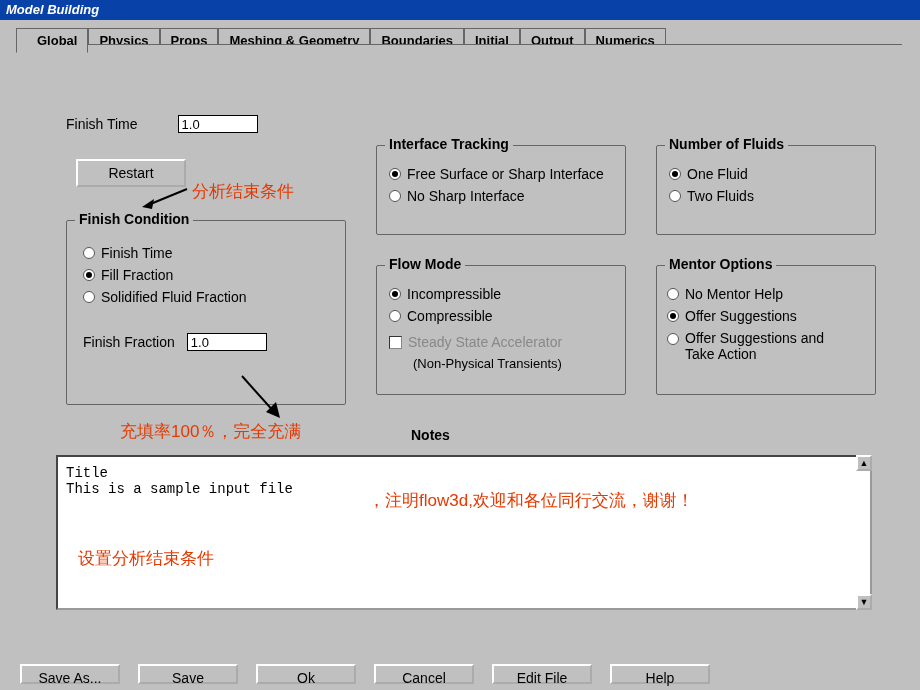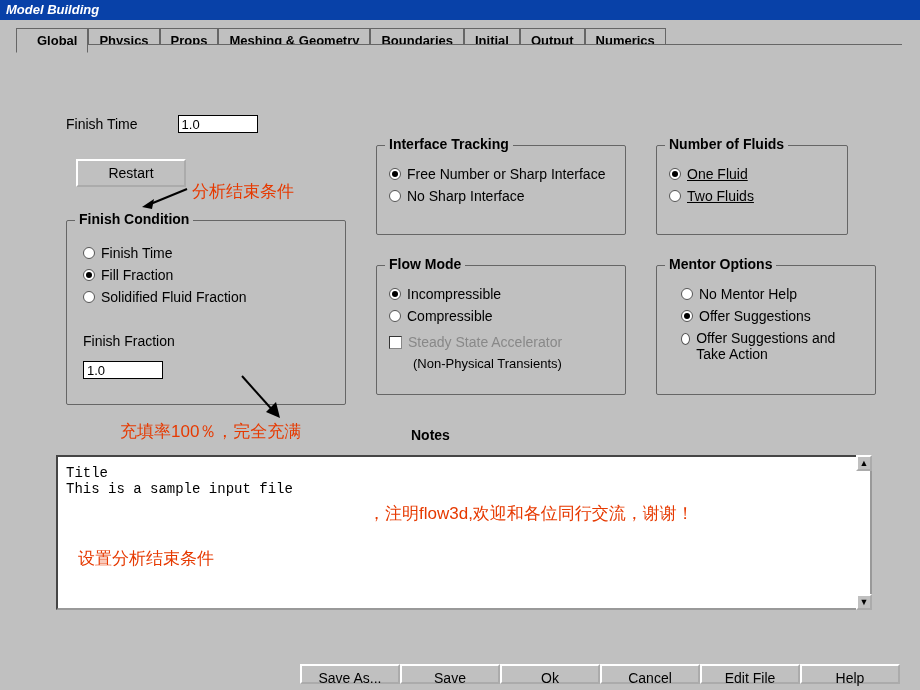--- a/index.html
+++ b/index.html
@@ -90,21 +90,21 @@
   background: #fff; border: 2px inset #999; padding: 8px;
 }
 .notes-content { font-family: "Courier New", monospace; font-size: 14px; white-space: pre; }
 .scroll-btn {
   position: absolute; right: 30px; width: 16px; height: 16px;
   background: #c0c0c0; border: 2px outset #fff; font-size: 9px;
   display:flex; align-items:center; justify-content:center;
 }
 .footer {
   position: absolute; left: 0; right: 0; bottom: 0; height: 40px;
-  display: flex; justify-content: flex-end; padding: 6px 20px;
+  display: flex; gap: 18px; padding: 6px 20px;
 }
 .footer .btn3d { width: 100px; text-align: center; }
 svg.arrow { position: absolute; }
 .grayed { color: #888; }
 </style>
 </head>
 <body>
 
 <div class="titlebar">
   <span>Model Building</span>
@@ -144,37 +144,37 @@
         <span>Finish Time</span>
       </div>
     <div class="radio-row">
         <span class="radio sel"></span>
         <span>Fill Fraction</span>
       </div>
     <div class="radio-row">
         <span class="radio"></span>
         <span>Solidified Fluid Fraction</span>
       </div>
-    <div style="margin-top:28px; display:flex; align-items:flex-start; gap:12px;flex-direction:column;">
+    <div style="margin-top:28px; display:flex; align-items:center; gap:12px;">
       <span class="lbl">Finish Fraction</span>
       <input class="txt-input" style="width: 80px;" value="1.0">
     </div>
   </div>
 
   <svg class="arrow" style="left:220px; top:325px;" width="50" height="50">
       <line x1="6" y1="6" x2="40" y2="44" stroke="#000" stroke-width="2"></line>
       <polygon points="44,48 30,42 40,32" fill="#000"></polygon>
     </svg>
   <span class="annotation" style="left:104px; top:375px;">充填率100％，完全充满</span>
 
   <div class="group" style="left:360px; top:100px; width:250px; height:90px; padding:14px 12px;">
     <span class="legend">Interface Tracking</span>
     <div class="radio-row">
         <span class="radio sel"></span>
-        <span>Free Number or Sharp Interface</span>
+        <span>Free Surface or Sharp Interface</span>
       </div>
     <div class="radio-row">
         <span class="radio"></span>
         <span>No Sharp Interface</span>
       </div>
   </div>
 
   <div class="group" style="left:360px; top:220px; width:250px; height:130px; padding:14px 12px;">
     <span class="legend">Flow Mode</span>
     <div class="radio-row">
@@ -185,33 +185,33 @@
         <span class="radio"></span>
         <span>Compressible</span>
       </div>
     <div class="check-row grayed" style="margin-top:10px;">
         <span class="checkbox"></span>
         <span>Steady State Accelerator</span>
       </div>
     <div class="lbl" style="margin-left:24px; font-size:13px;">(Non-Physical Transients)</div>
   </div>
 
-  <div class="group" style="left:640px; top:100px; width:192px; height:90px; padding:14px 12px;text-decoration:underline;">
+  <div class="group" style="left:640px; top:100px; width:220px; height:90px; padding:14px 12px;">
     <span class="legend">Number of Fluids</span>
     <div class="radio-row">
         <span class="radio sel"></span>
         <span>One Fluid</span>
       </div>
     <div class="radio-row">
         <span class="radio"></span>
         <span>Two Fluids</span>
       </div>
   </div>
 
-  <div class="group" style="left:640px; top:220px; width:220px; height:130px; padding:14px 24px;">
+  <div class="group" style="left:640px; top:220px; width:220px; height:130px; padding:14px 10px;">
     <span class="legend">Mentor Options</span>
     <div class="radio-row">
         <span class="radio"></span>
         <span>No Mentor Help</span>
       </div>
     <div class="radio-row">
         <span class="radio sel"></span>
         <span>Offer Suggestions</span>
       </div>
     <div class="radio-row" style="align-items:flex-start;">
@@ -220,21 +220,21 @@
       </div>
   </div>
 
   <span class="lbl" style="position:absolute; left:395px; top:382px; font-weight:bold;">Notes</span>
 
   <div class="notes-area">
     <div class="notes-content">Title
 This is a sample input file</div>
     <span class="annotation" style="left:20px; top:90px; font-size:17px;">设置分析结束条件</span>
     <div class="annotation" style="left:310px; top:24px; right:14px; font-size:17px; line-height:1.5;">
-      <div style="margin-top:20px;">，注明flow3d,欢迎和各位同行交流，谢谢！</div>
+      <div style="margin-top:7px;">，注明flow3d,欢迎和各位同行交流，谢谢！</div>
     </div>
   </div>
   <div class="scroll-btn" style="top:410px;">
       <span>▲</span>
     </div>
   <div class="scroll-btn" style="top:549px;">
       <span>▼</span>
     </div>
 
 </div>

